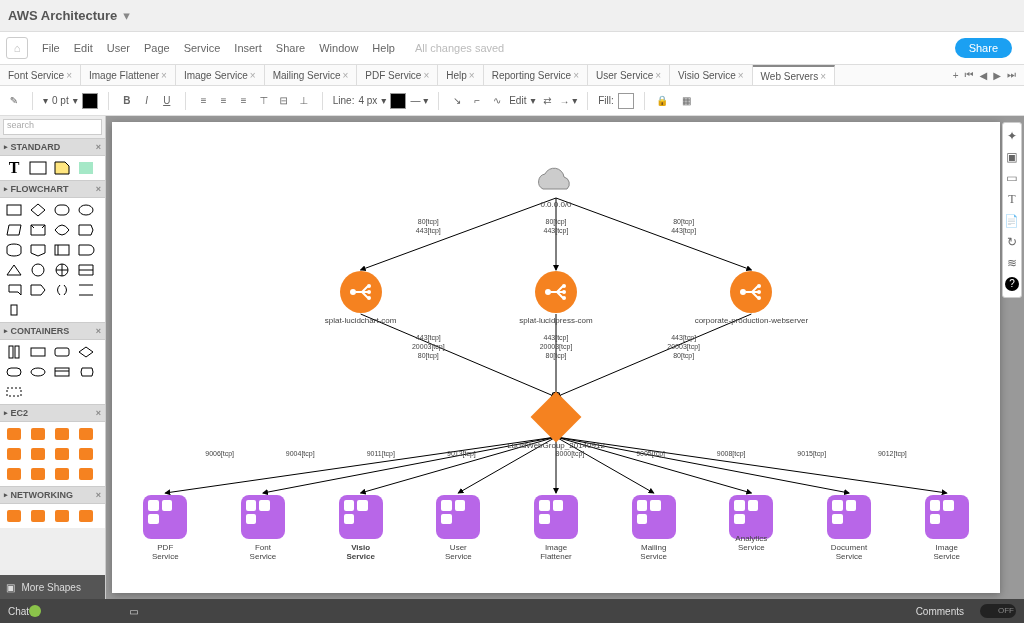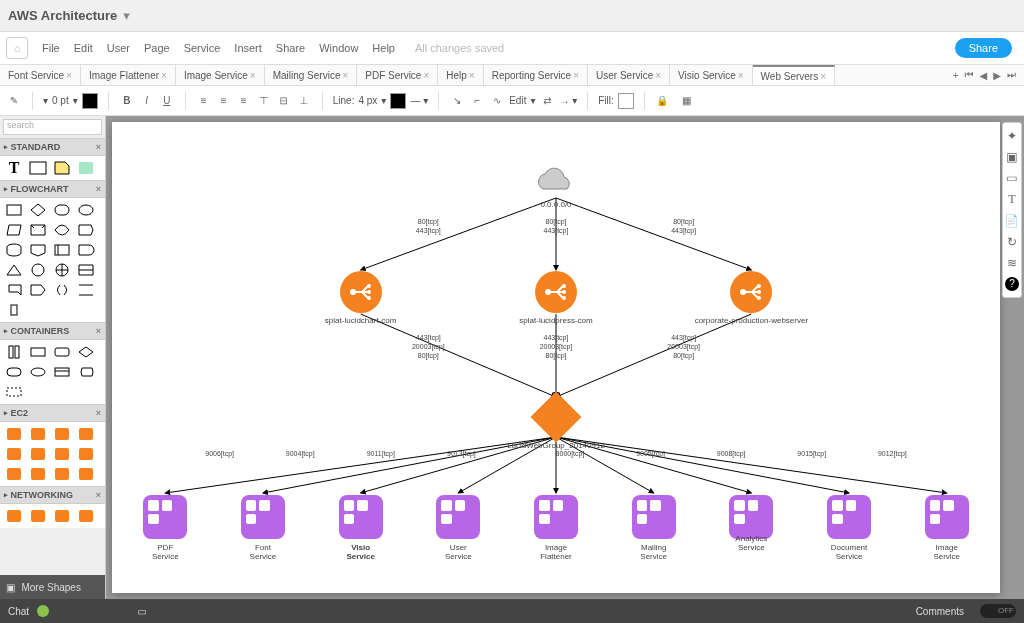--- a/index.html
+++ b/index.html
@@ -46,21 +46,21 @@
 .node-label{position:absolute;font-size:8px;color:#444;text-align:center;white-space:nowrap}
 .edge-label{position:absolute;font-size:7px;color:#444;text-align:center;white-space:nowrap;line-height:9px}
 .svc{position:absolute;width:44px;height:44px;background:#b866e8;border-radius:8px;display:flex;flex-direction:column}
 .svc-inner{display:grid;grid-template-columns:1fr 1fr;grid-template-rows:1fr 1fr;gap:3px;width:24px;height:24px;margin:5px 0 0 5px}
 .svc-inner div{background:#fff;border-radius:2px}
 .lb{position:absolute;width:42px;height:42px;background:#f58220;border-radius:50%;display:flex;align-items:center;justify-content:center}
 .sg{position:absolute;width:36px;height:36px;background:#f58220;transform:rotate(45deg)}
 .cloud{position:absolute;width:50px;height:30px}
 
 .bottom{height:24px;background:#444;color:#ddd;display:flex;align-items:center;padding:0 8px;font-size:10px;gap:8px}
-.bottom .chat{display:flex;align-items:center;gap:8px}
+.bottom .chat{display:flex;align-items:center;gap:0}
 .bottom .dot{width:12px;height:12px;background:#8bc34a;border-radius:50%}
 .bottom .comments{margin-left:auto}
 .bottom .toggle{width:36px;height:14px;background:#222;border-radius:7px;position:relative;margin-left:8px}
 .bottom .toggle::after{content:"OFF";position:absolute;right:2px;top:0;font-size:8px;line-height:14px;color:#888}
 </style>
 </head>
 <body>
 
 <div class="hdr">
   <span class="title">AWS Architecture</span>

